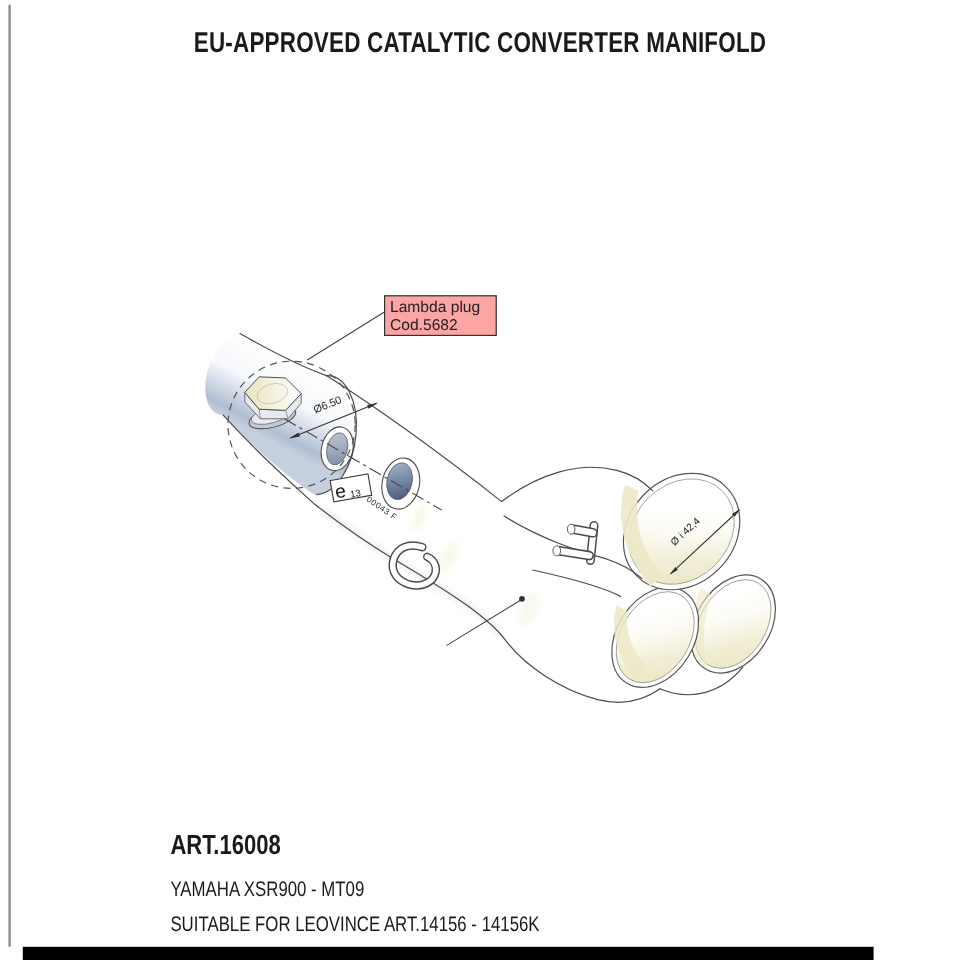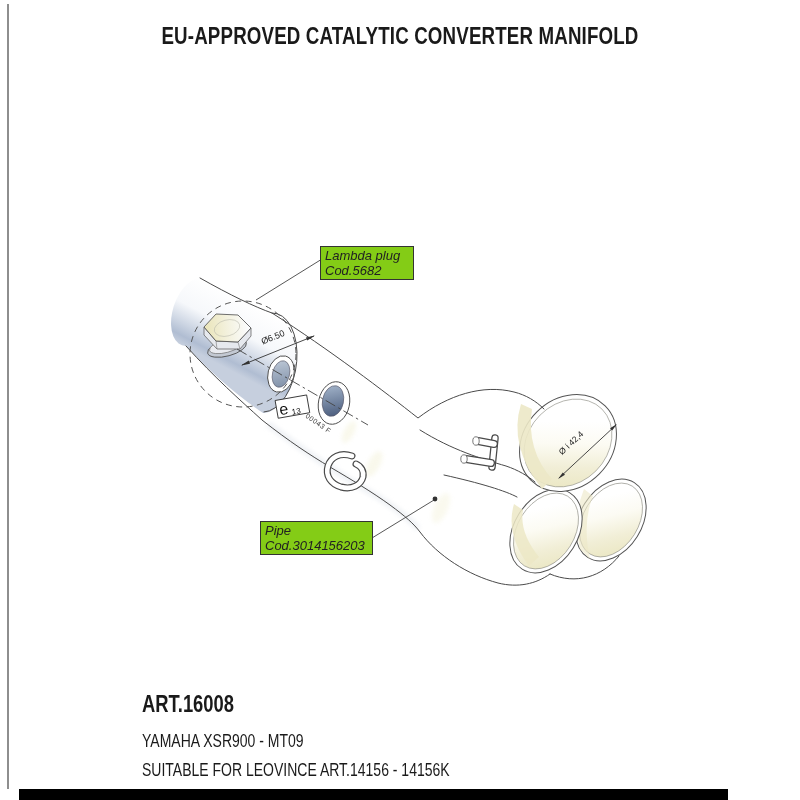--- a/index.html
+++ b/index.html
@@ -2,22 +2,22 @@
 <html><head>
 <meta charset="utf-8">
 <style>
   html,body{margin:0;padding:0;background:#fff;}
   #page{position:relative;width:728px;height:800px;background:#fff;overflow:hidden;
         font-family:"Liberation Sans", sans-serif;color:#1a1a1a;}
   .title{position:absolute;top:22px;left:0;width:800px;text-align:center;
          font-size:24px;font-weight:bold;letter-spacing:.2px;transform:scaleX(.78);}
   .rule-left{position:absolute;left:7px;top:4px;width:2px;height:785px;background:#8e8e8e;}
   .bar{position:absolute;left:19px;top:789px;width:781px;height:11px;background:#000;}
-  .callout{position:absolute;border:1px solid #333;background:#84cc16;
-           font-size:13px;line-height:15px;padding:1px 4px 1px 4px;white-space:nowrap;color:#222;font-style:italic;}
+  .callout{position:absolute;border:1px solid #333;background:#fca5a5;
+           font-size:13px;line-height:15px;padding:1px 4px 1px 4px;white-space:nowrap;color:#222;}
   .footer{position:absolute;left:142px;transform-origin:left top;transform:scaleX(.8);white-space:nowrap;}
   .f-art{top:691px;font-size:23px;font-weight:bold;}
   .f-veh{top:731px;font-size:17.5px;}
   .f-fit{top:760px;font-size:17.5px;}
 </style>
 </head>
 <body>
 
 <div id="page">
   <div class="title">EU-APPROVED CATALYTIC CONVERTER MANIFOLD</div>
@@ -169,22 +169,18 @@
 
     <line x1="322" y1="259" x2="256" y2="300" stroke="#444" stroke-width="0.9"></line>
     <line x1="372" y1="538" x2="434" y2="500" stroke="#444" stroke-width="0.9"></line>
     <circle cx="435" cy="499" r="2.4" fill="#333"></circle>
   </svg>
 
   <div class="callout" style="left:320px;top:246px;width:84px;">
     <div>Lambda plug</div>
     <div>Cod.5682</div>
   </div>
-  <div class="callout" style="left:260px;top:521px;width:103px;">
-    <div>Pipe</div>
-    <div>Cod.3014156203</div>
-  </div>
 
   <div class="footer f-art">ART.16008</div>
   <div class="footer f-veh">YAMAHA XSR900 - MT09</div>
   <div class="footer f-fit">SUITABLE FOR LEOVINCE ART.14156 - 14156K</div>
   <div class="bar"></div>
 </div>
 
 </body></html>

